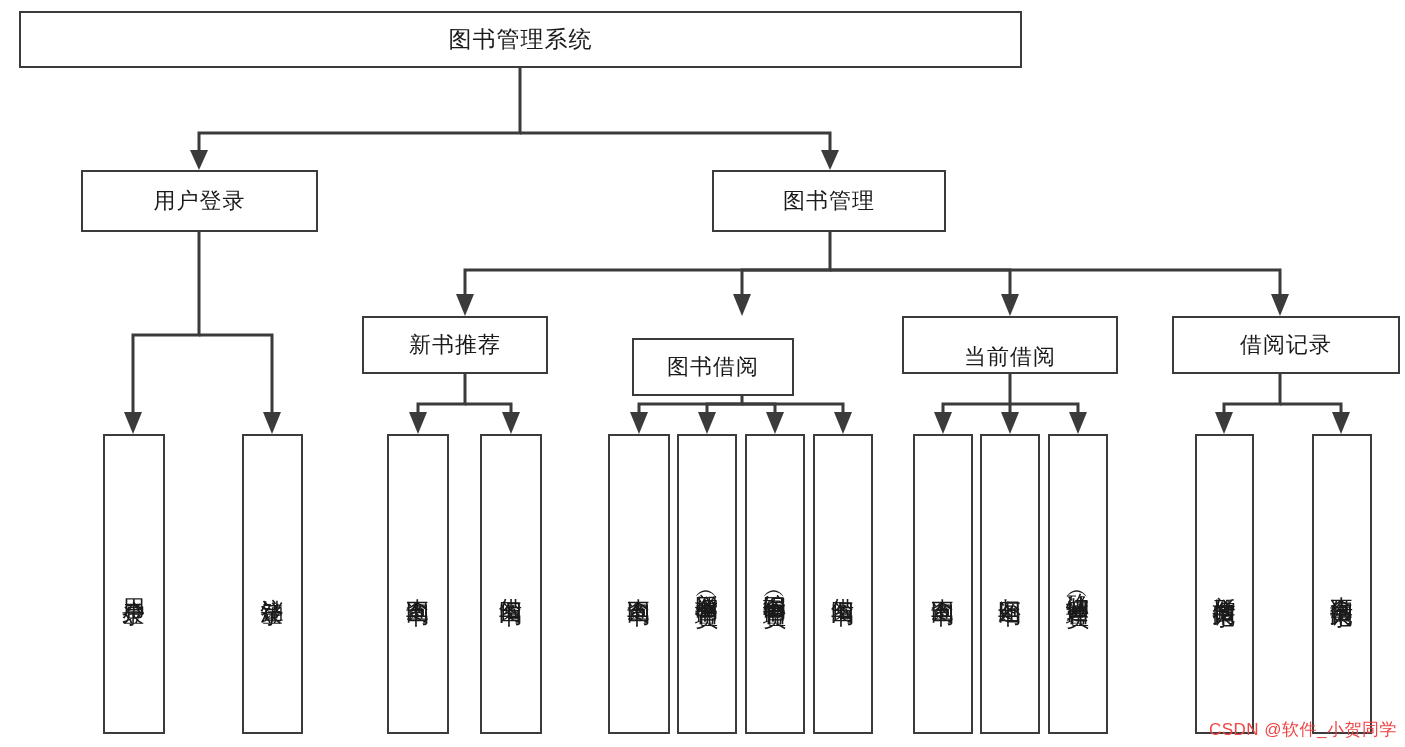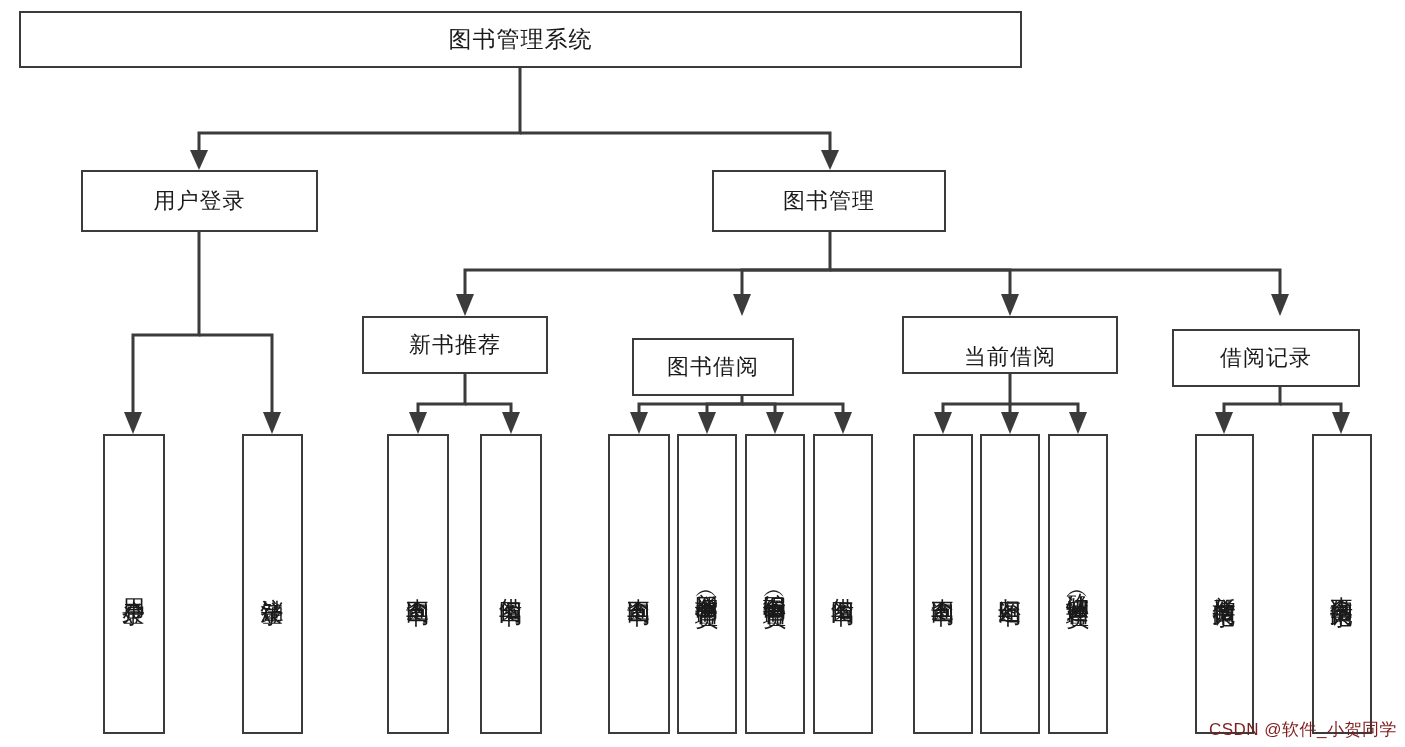--- a/index.html
+++ b/index.html
@@ -8,21 +8,21 @@
   .node{position:absolute;box-sizing:border-box;border:2.5px solid #3b3b3b;background:#ffffff;
         display:flex;align-items:center;justify-content:center;color:#1a1a1a;}
   .node.horiz{font-size:22px;letter-spacing:1px;}
   .node.root{font-size:23px;}
   .node.vert{writing-mode:vertical-rl;text-orientation:upright;font-size:23px;line-height:1.22;
              letter-spacing:2px;padding:6px 0;}
   .node.vert .label{writing-mode:vertical-rl;text-orientation:upright;display:block;text-align:center;}
   svg.links{position:absolute;left:0;top:0;width:1405px;height:747px;pointer-events:none;}
   .lk{stroke:#3b3b3b;stroke-width:3;fill:none;}
   .ah{fill:#3b3b3b;}
-  #watermark{position:absolute;right:8px;bottom:6px;font-size:17px;color:#7f1d1d;
+  #watermark{position:absolute;right:8px;bottom:6px;font-size:17px;color:#ef4444;
              letter-spacing:0.5px;white-space:nowrap;}
 </style>
 </head>
 <body>
 
 <div id="canvas">
 
   <svg class="links" viewBox="0 0 1405 747">
     <defs></defs>
 
@@ -85,21 +85,21 @@
 
   <div class="node horiz" style="left:712px;top:170px;width:234px;height:62px;">
     <span class="label">图书管理</span>
   </div>
   <div class="node horiz" style="left:632px;top:316px;width:162px;height:58px;margin-top:22px;">
     <span class="label">图书借阅</span>
   </div>
   <div class="node horiz" style="left:902px;top:316px;width:216px;height:58px;align-items:flex-end;">
     <span class="label">当前借阅</span>
   </div>
-  <div class="node horiz" style="left:1172px;top:329px;width:188px;height:58px;">
+  <div class="node horiz" style="left:1172px;top:316px;width:228px;height:58px;">
     <span class="label">借阅记录</span>
   </div>
 
   <div class="node vert" style="left:103px;top:434px;width:62px;height:300px;">
     <span class="label">用户登录</span>
   </div>
   <div class="node vert" style="left:242px;top:434px;width:61px;height:300px;">
     <span class="label">注销登录</span>
   </div>
 

